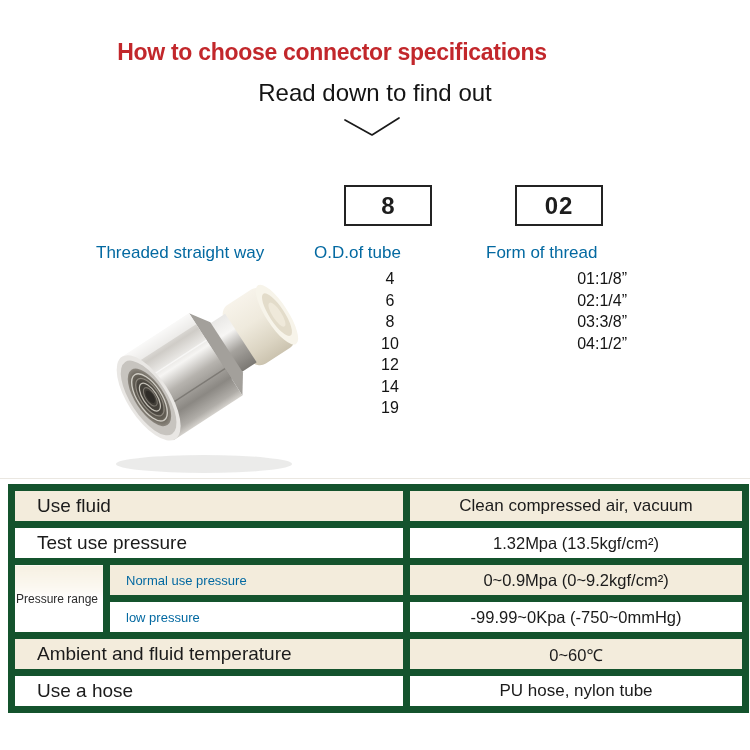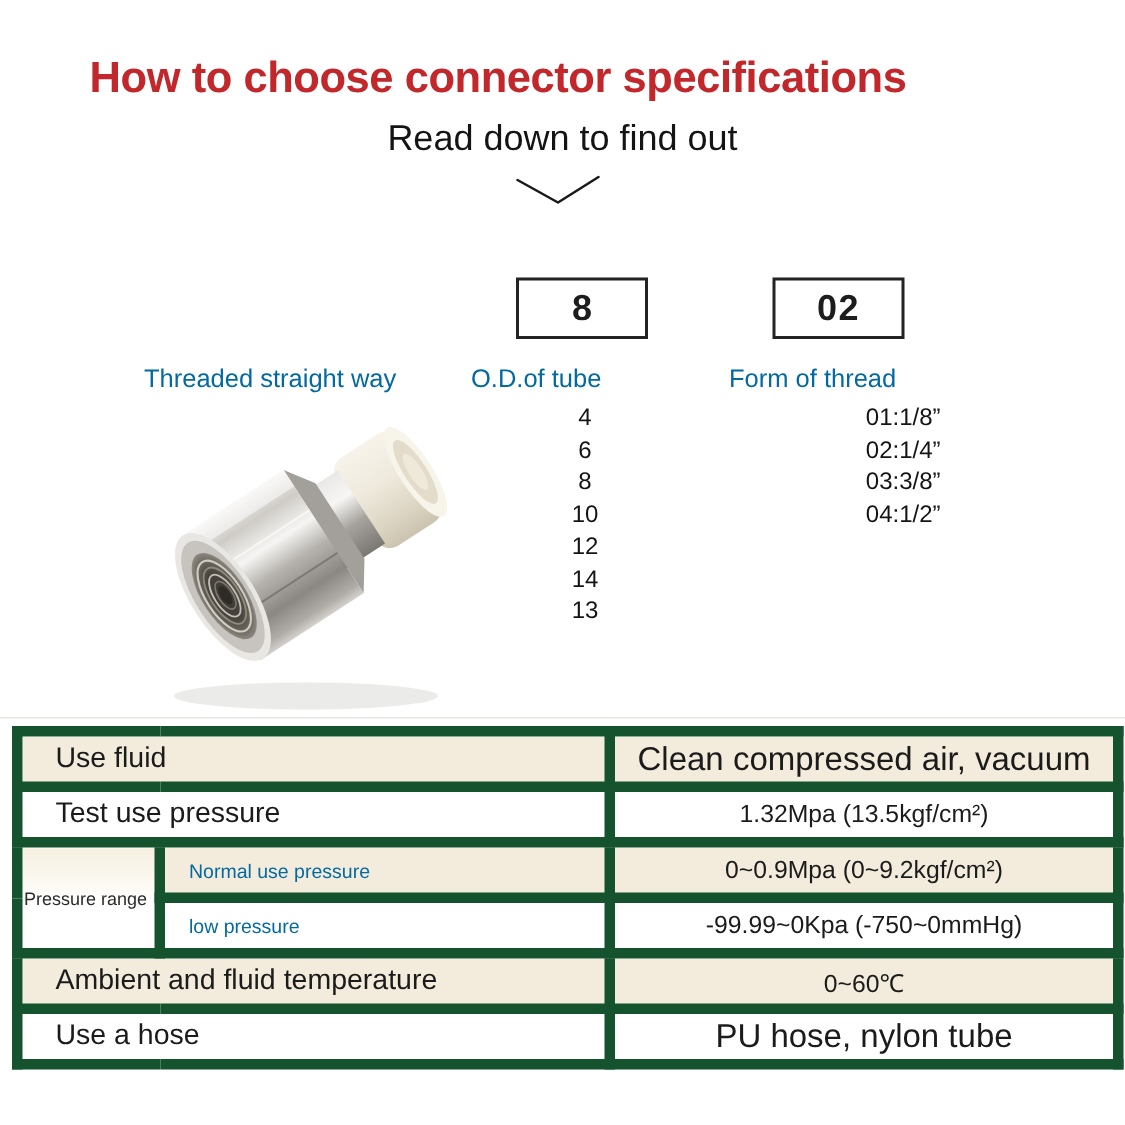--- a/index.html
+++ b/index.html
@@ -1,21 +1,21 @@
 <!DOCTYPE html>
 <html><head>
 <meta charset="utf-8">
 <style>
   html,body{margin:0;padding:0;background:#ffffff;}
   body{width:750px;height:750px;font-family:"Liberation Sans",sans-serif;color:#1d1d1d;}
   .canvas{position:relative;width:750px;height:750px;overflow:hidden;background:#fff;}
 
   
   .page-title{position:absolute;top:36px;left:0;width:664px;text-align:center;
-    font-size:29px;font-weight:bold;letter-spacing:-0.3px;color:#c2272b;line-height:32px;}
+    font-size:23px;font-weight:bold;letter-spacing:-0.3px;color:#c2272b;line-height:32px;}
   .page-subtitle{position:absolute;top:79px;left:0;width:750px;text-align:center;
     font-size:24px;color:#141414;line-height:27px;}
   .chevron{position:absolute;left:343px;top:115px;}
 
   
   .code-box{position:absolute;border:2px solid #232323;display:flex;align-items:center;
     justify-content:center;font-weight:bold;background:#fff;box-sizing:border-box;}
   .box-pcf{left:131px;top:182px;width:126px;height:46px;font-size:33px;letter-spacing:3px;}
   .box-od{left:344px;top:185px;width:88px;height:41px;font-size:24px;}
   .box-thread{left:515px;top:185px;width:88px;height:41px;font-size:24px;letter-spacing:1px;}
@@ -37,21 +37,21 @@
   
   table.spec{position:absolute;left:8px;top:484px;width:734px;border-collapse:collapse;
     table-layout:fixed;border:2px solid #2f2f2f;}
   table.spec td{border:7px solid #14532d;height:37px;vertical-align:middle;
     box-sizing:border-box;overflow:hidden;white-space:nowrap;}
   td.lbl{font-size:19px;padding-left:22px;color:#1b1b1b;}
   td.sublbl{font-size:13px;padding-left:16px;color:#0369a1;}
   td.grp{font-size:12px;text-align:left;color:#2b2b2b;
     background:linear-gradient(180deg,#f6f0e2 0%,#fbf8f0 32%,#ffffff 52%,#ffffff 100%);margin-top:40px;}
   td.val{font-size:16.5px;text-align:center;color:#1b1b1b;}
-  td.val-lg{font-size:22px;text-align:center;color:#1b1b1b;margin-left:16px;}
+  td.val-lg{font-size:17px;text-align:center;color:#1b1b1b;margin-left:16px;}
   .beige{background:#f3ecdc;}
 </style>
 </head>
 <body>
 
 <div class="canvas">
 
   <div class="page-title">How to choose connector specifications</div>
   <div class="page-subtitle">Read down to find out</div>
 
@@ -70,21 +70,21 @@
   <div class="code-label lbl-od">O.D.of tube</div>
   <div class="code-label lbl-thread">Form of thread</div>
 
   <div class="option-list list-od">
     <div>4</div>
     <div>6</div>
     <div>8</div>
     <div>10</div>
     <div>12</div>
     <div>14</div>
-    <div>13</div>
+    <div>19</div>
   </div>
 
   <div class="option-list list-thread">
     <div>01:1/8”</div>
     <div>02:1/4”</div>
     <div>03:3/8”</div>
     <div>04:1/2”</div>
   </div>
 
   <svg class="product" viewBox="0 0 244 222" aria-hidden="true">

